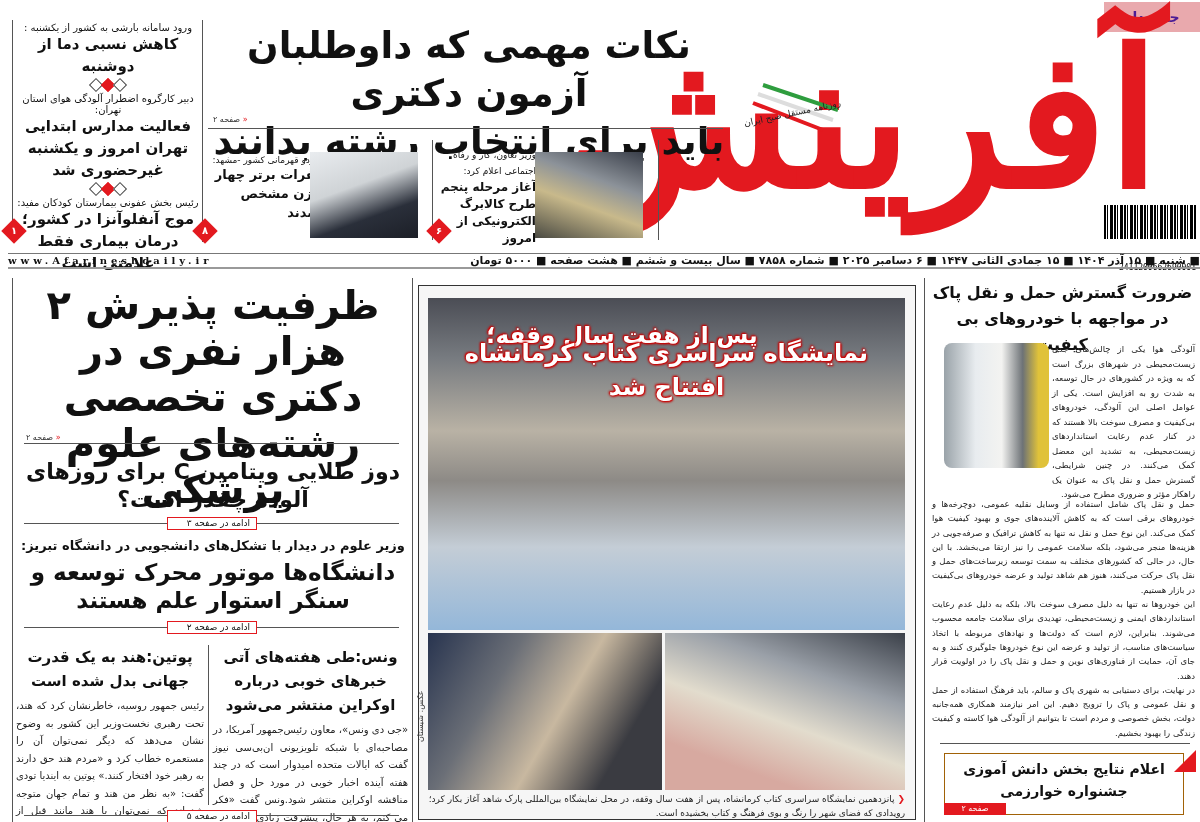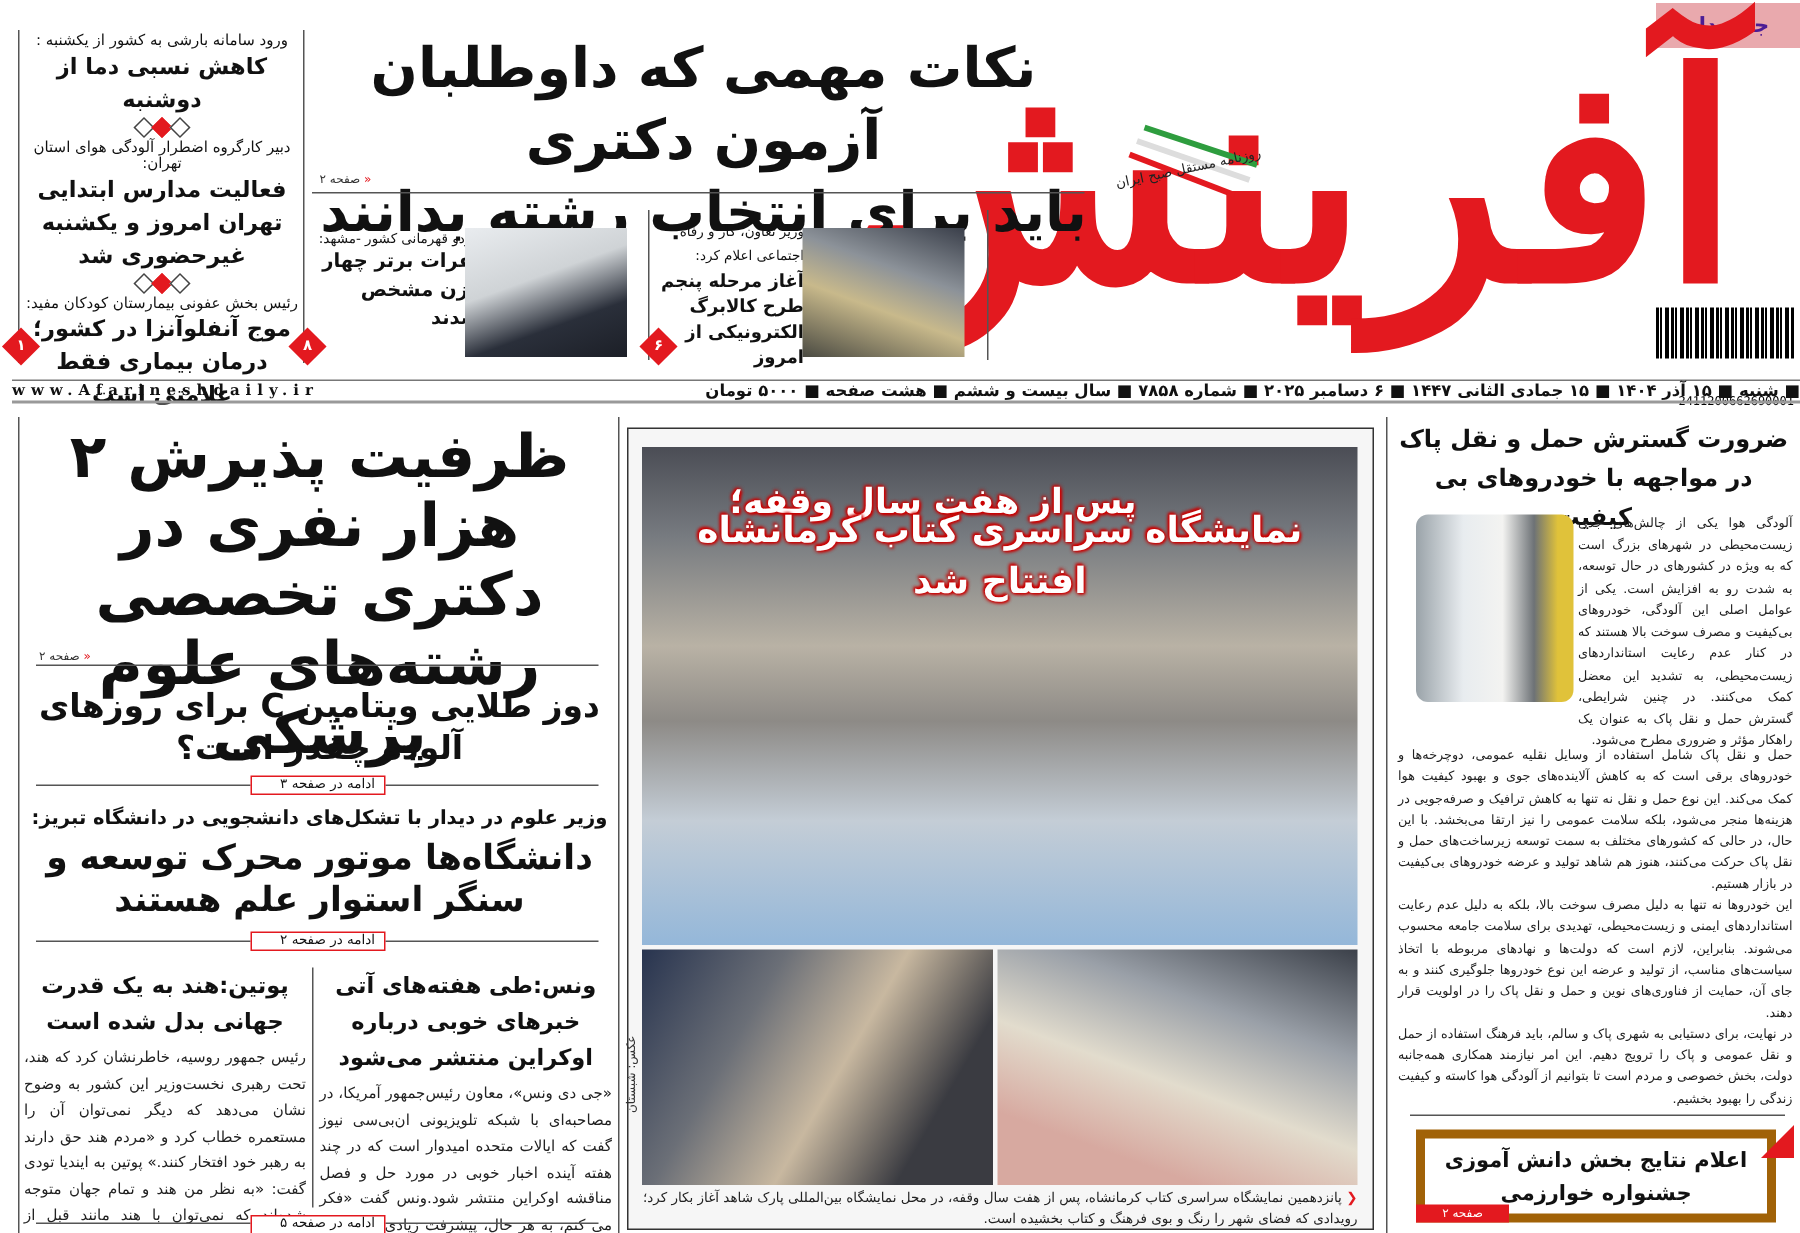--- a/index.html
+++ b/index.html
@@ -170,17 +170,17 @@
 <div class="abs" style="left:930px; top:280px; width:265px; text-align:center; font-size:16px; font-weight:bold; line-height:26px;">ضرورت گسترش حمل و نقل پاک در مواجهه با خودروهای بی کیفیت</div>
 <div class="photo" style="left:944px; top:343px; width:105px; height:125px; border-radius:8px; background:linear-gradient(90deg,#9aa3a9,#e8ecef 30%,#f3f3f1 55%,#6d7276 75%,#e0c23a 90%);"></div>
 <div class="abs body-text" style="left:1052px; top:342px; width:143px; font-size:8.5px; line-height:14.5px;">آلودگی هوا یکی از چالش‌های جدی زیست‌محیطی در شهرهای بزرگ است که به ویژه در کشورهای در حال توسعه، به شدت رو به افزایش است. یکی از عوامل اصلی این آلودگی، خودروهای بی‌کیفیت و مصرف سوخت بالا هستند که در کنار عدم رعایت استانداردهای زیست‌محیطی، به تشدید این معضل کمک می‌کنند. در چنین شرایطی، گسترش حمل و نقل پاک به عنوان یک راهکار مؤثر و ضروری مطرح می‌شود.</div>
 <div class="abs body-text" style="left:932px; top:497px; width:263px; font-size:8.5px; line-height:14.3px;">
   <p>حمل و نقل پاک شامل استفاده از وسایل نقلیه عمومی، دوچرخه‌ها و خودروهای برقی است که به کاهش آلاینده‌های جوی و بهبود کیفیت هوا کمک می‌کند. این نوع حمل و نقل نه تنها به کاهش ترافیک و صرفه‌جویی در هزینه‌ها منجر می‌شود، بلکه سلامت عمومی را نیز ارتقا می‌بخشد. با این حال، در حالی که کشورهای مختلف به سمت توسعه زیرساخت‌های حمل و نقل پاک حرکت می‌کنند، هنوز هم شاهد تولید و عرضه خودروهای بی‌کیفیت در بازار هستیم.</p>
   <p>این خودروها نه تنها به دلیل مصرف سوخت بالا، بلکه به دلیل عدم رعایت استانداردهای ایمنی و زیست‌محیطی، تهدیدی برای سلامت جامعه محسوب می‌شوند. بنابراین، لازم است که دولت‌ها و نهادهای مربوطه با اتخاذ سیاست‌های مناسب، از تولید و عرضه این نوع خودروها جلوگیری کنند و به جای آن، حمایت از فناوری‌های نوین و حمل و نقل پاک را در اولویت قرار دهند.</p>
   <p>در نهایت، برای دستیابی به شهری پاک و سالم، باید فرهنگ استفاده از حمل و نقل عمومی و پاک را ترویج دهیم. این امر نیازمند همکاری همه‌جانبه دولت، بخش خصوصی و مردم است تا بتوانیم از آلودگی هوا کاسته و کیفیت زندگی را بهبود بخشیم.</p>
 </div>
 <div class="hline" style="left:940px; top:743px; width:250px;"></div>
 
-<div class="abs" style="left:944px; top:753px; width:240px; height:62px; border:6px solid #a16207; background:#fff;">
+<div class="abs" style="left:944px; top:753px; width:240px; height:62px; border:1px solid #a16207; background:#fff;">
   <div style="padding-top:4px; text-align:center; font-size:14px; font-weight:bold; line-height:22px;">اعلام نتایج بخش دانش آموزی جشنواره خوارزمی</div>
 </div>
 <div class="abs" style="right:4px; top:750px; width:0; height:0; border-top:22px solid transparent; border-right:22px solid #e3191f;"></div>
 <div class="abs" style="left:944px; top:803px; width:62px; height:12px; background:#e3191f; color:#fff; font-size:8px; text-align:center; line-height:12px;">صفحه ۲</div>
 
 </body></html>

